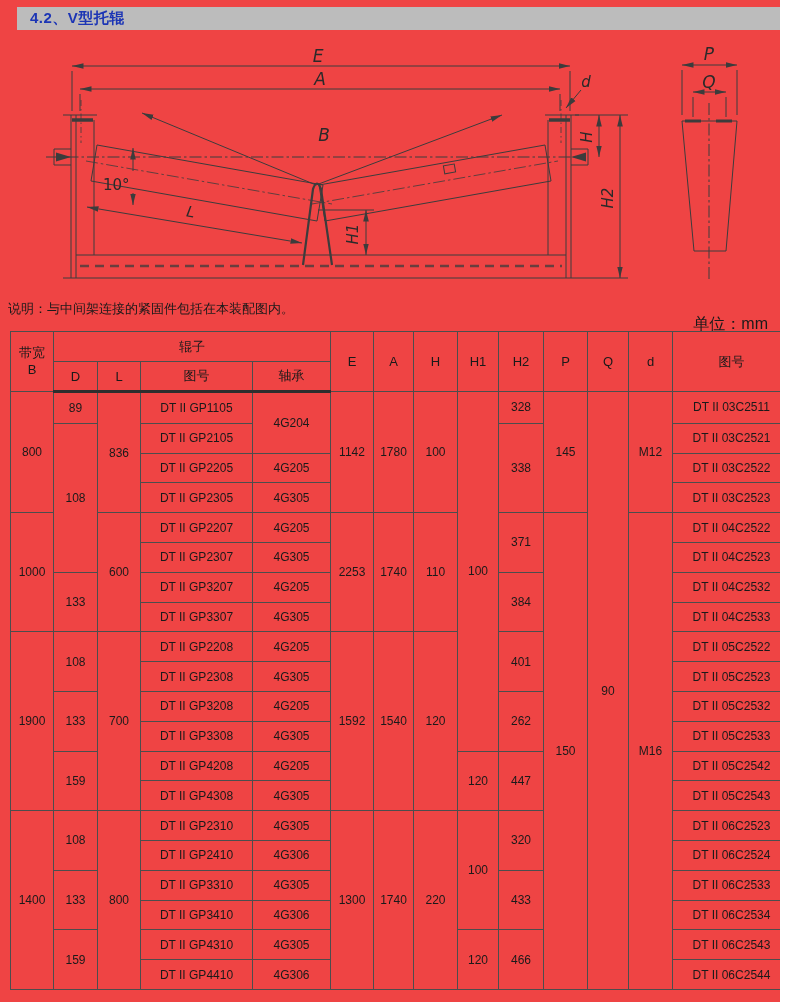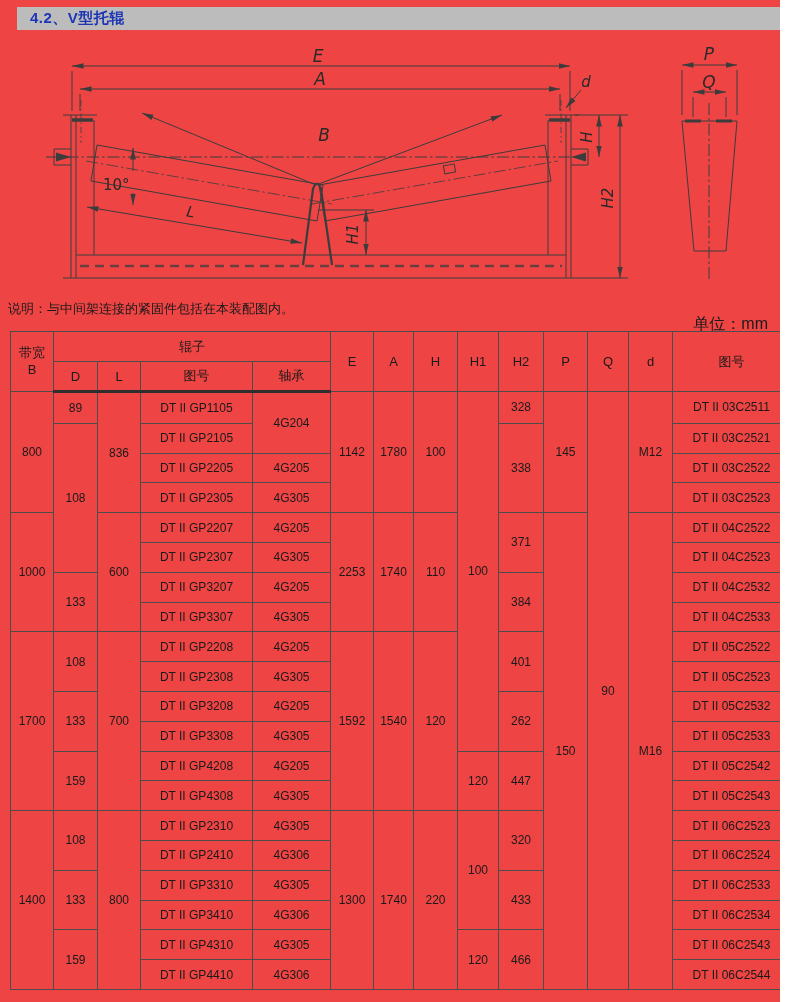--- a/index.html
+++ b/index.html
@@ -227,21 +227,21 @@
           <td>4G205</td>
           <td rowspan="2">384</td>
           <td>DT II 04C2532</td>
         </tr>
         <tr>
           <td>DT II GP3307</td>
           <td>4G305</td>
           <td>DT II 04C2533</td>
         </tr>
         <tr>
-          <td rowspan="6">1700</td>
+          <td rowspan="6">1900</td>
           <td rowspan="2">108</td>
           <td rowspan="6">700</td>
           <td>DT II GP2208</td>
           <td>4G205</td>
           <td rowspan="6">1592</td>
           <td rowspan="6">1540</td>
           <td rowspan="6">120</td>
           <td rowspan="2">401</td>
           <td>DT II 05C2522</td>
         </tr>

